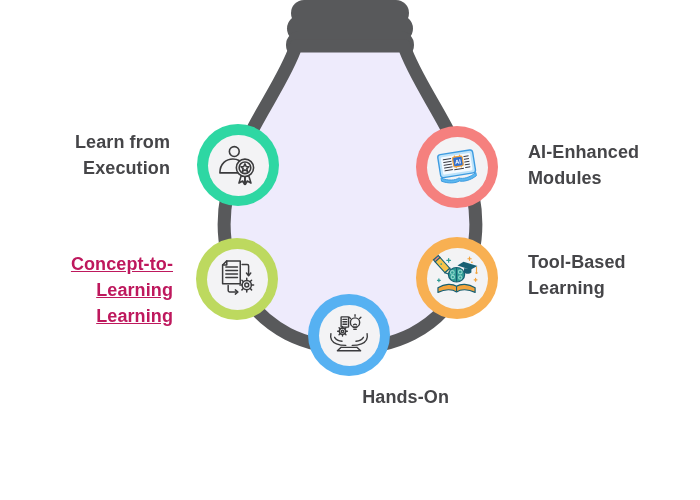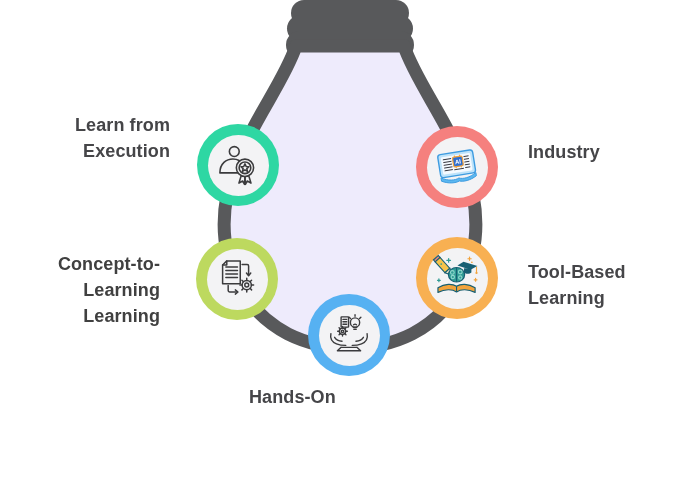--- a/index.html
+++ b/index.html
@@ -18,21 +18,21 @@
     width:61px;height:61px;border-radius:50%;
     display:flex;align-items:center;justify-content:center;
   }
   .icon-circle svg{display:block;}
   .label{
     position:absolute;
     font-weight:700;font-size:18px;line-height:26px;
     letter-spacing:.1px;white-space:nowrap;
   }
   .label.r{text-align:right;}
-  .label.c{text-align:left;white-space:normal;}
+  .label.c{text-align:right;white-space:normal;}
   .ln{display:block;}
 </style>
 </head>
 <body>
 
 <div class="stage" style="background: rgb(255, 255, 255);">
 
   <svg class="bulb-svg" width="700" height="500" viewBox="0 0 700 500">
     <rect x="291" y="0" width="118" height="26" rx="13" style="fill: rgb(88, 89, 91);"></rect>
     <rect x="287" y="15" width="126" height="27" rx="13.5" style="fill: rgb(88, 89, 91);"></rect>
@@ -152,36 +152,37 @@
           <path d="M8.5 26.5 C7.5 31.5 9.5 35.5 14.5 37.5 C17.5 38.7 21 39.2 24.5 39.2"></path>
           <path d="M12.5 30.5 C14 33 17 34.5 20.5 34.8"></path>
           <path d="M47.5 26.5 C48.5 31.5 46.5 35.5 41.5 37.5 C38.5 38.7 35 39.2 31.5 39.2"></path>
           <path d="M43.5 30.5 C42 33 39 34.5 35.5 34.8"></path>
           <path d="M15.5 45 H40.5 M19.5 41.3 H36.5 M15.5 45 L19.5 41.3 M40.5 45 L36.5 41.3"></path>
         </svg>
       </div>
     </div>
   </div>
 
-  <div class="label r" style="right: 530px; top: 112px; color: rgb(69, 69, 72);">
+  <div class="label r" style="right: 530px; top: 129px; color: rgb(69, 69, 72);">
     <span class="ln">Learn from</span>
     <span class="ln">Execution</span>
   </div>
 
   <div class="label" style="left: 528px; top: 139px; color: rgb(69, 69, 72);">
-    <span class="ln">Industry</span>
+    <span class="ln">AI-Enhanced</span>
+    <span class="ln">Modules</span>
   </div>
 
-  <div class="label r" style="right: 540px; top: 251px; color: #404040;">
+  <div class="label r" style="right: 527px; top: 251px; color: #be185d; text-decoration: underline;">
     <span class="ln">Concept-to-</span>
     <span class="ln">Learning</span>
     <span class="ln">Learning</span>
   </div>
 
-  <div class="label" style="left: 528px; top: 259px; color: rgb(69, 69, 72);">
+  <div class="label" style="left: 528px; top: 249px; color: rgb(69, 69, 72);">
     <span class="ln">Tool-Based</span>
     <span class="ln">Learning</span>
   </div>
 
   <div class="label c" style="left: 249px; top: 384px; width: 200px; color: rgb(69, 69, 72);">
     <span class="ln">Hands-On</span>
   </div>
 
 </div>
 

